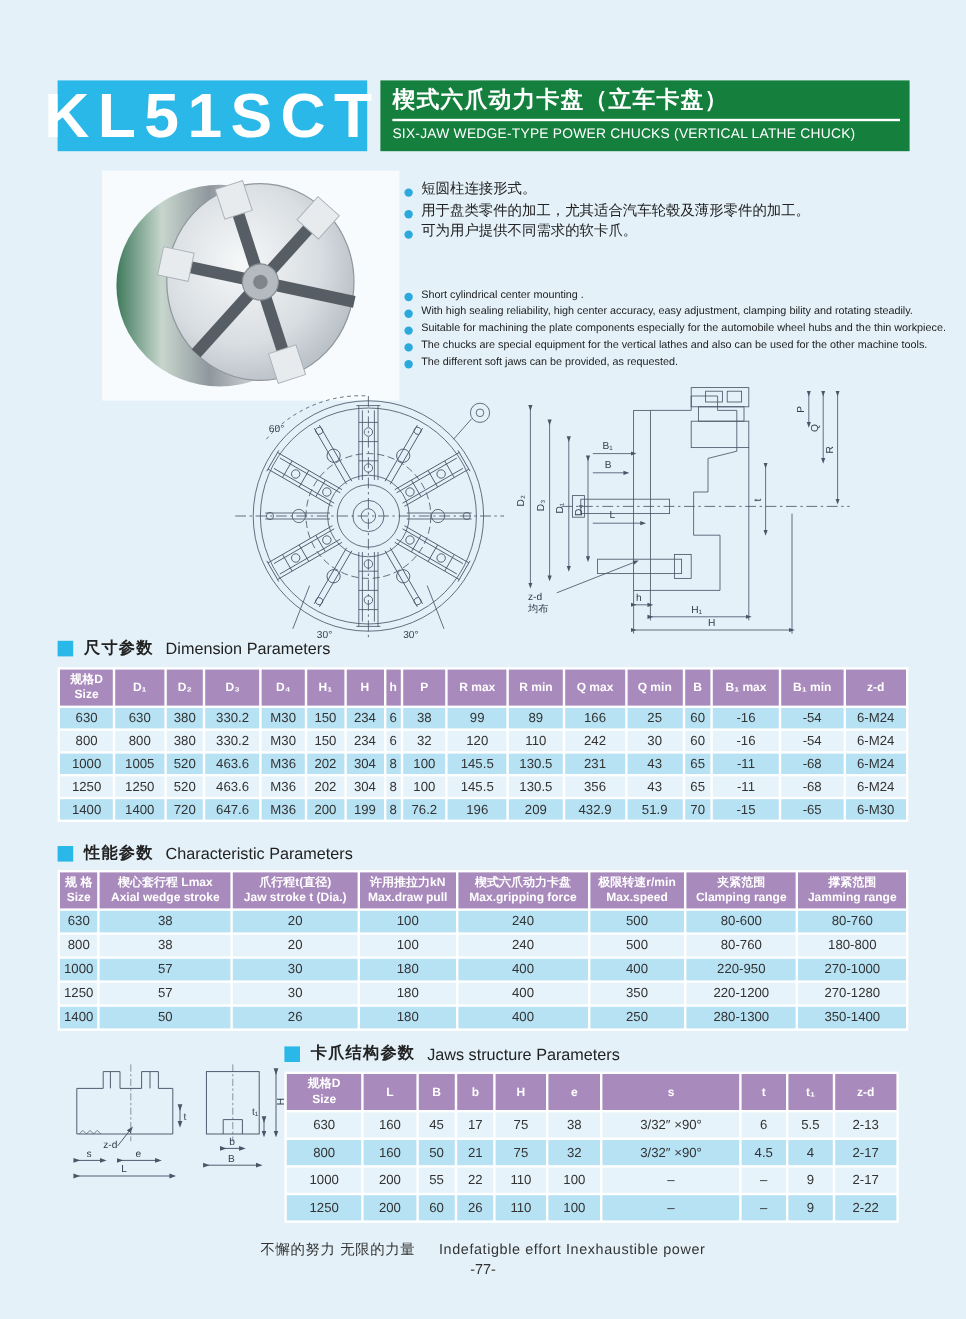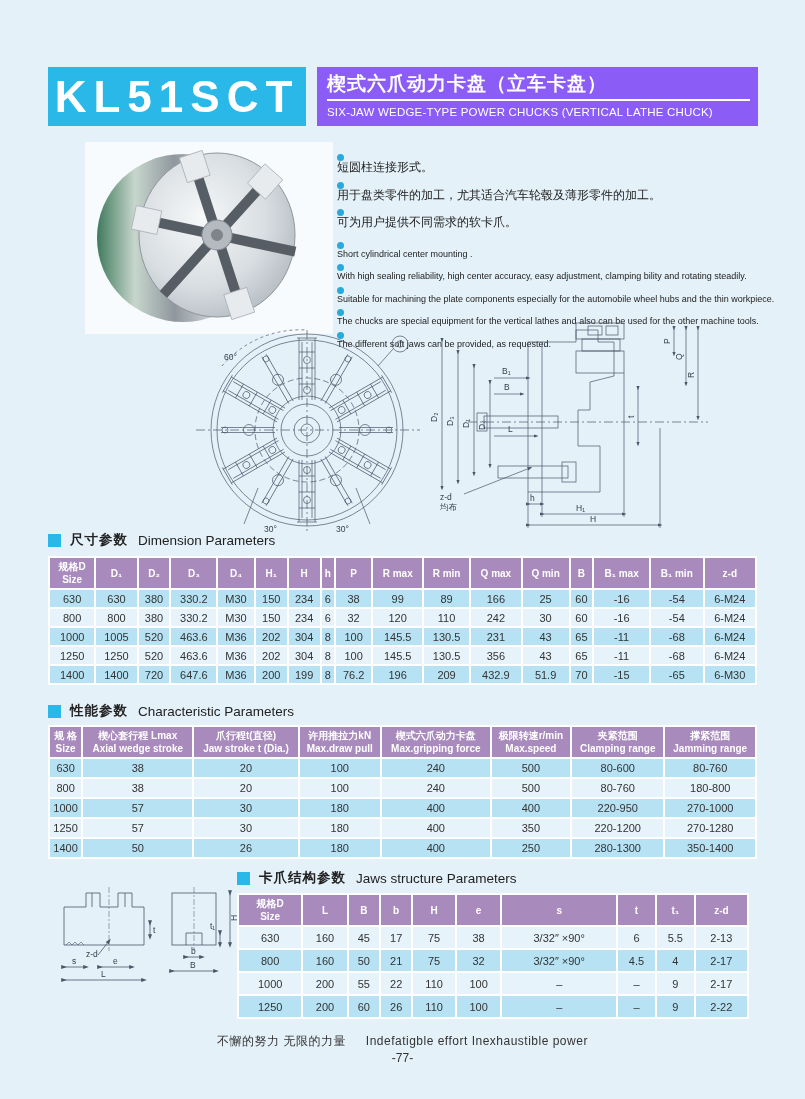--- a/index.html
+++ b/index.html
@@ -7,32 +7,32 @@
   body {
     height:1099px; position:relative; overflow:hidden;
     background:#e4f1f9;
     font-family:"Liberation Sans", sans-serif; color:#333;
   }
   .abs { position:absolute; }
 
   
   .model-box { left:48px; top:67px; width:258px; height:59px; background:#29b8e8;
     display:flex; align-items:center; justify-content:center; }
-  .model-box span { color:#fff; font-size:44px; font-weight:bold; letter-spacing:7px; }
-  .title-block { left:317px; top:67px; width:441px; height:59px; background:#8b5cf6; color:#fff; padding:3px 8px 0 10px; }
+  .model-box span { color:#fff; font-size:52px; font-weight:bold; letter-spacing:7px; }
+  .title-block { left:317px; top:67px; width:441px; height:59px; background:#15803d; color:#fff; padding:3px 8px 0 10px; }
   .title-zh { font-size:19px; font-weight:bold; letter-spacing:1px; line-height:28px; }
   .title-divider { height:0; border-top:2px solid #fff; margin:1px 0 2px 0; }
   .title-en { font-size:11.5px; letter-spacing:0.2px; line-height:18px; }
 
   
   .photo { left:85px; top:142px; width:248px; height:192px; }
 
   
   .bullets { left:337px; width:460px; list-style:none; }
-  .bullets li { display:flex; align-items:flex-start;flex-direction:column; }
+  .bullets li { display:flex; align-items:flex-end; }
   .dot { width:7px; height:7px; border-radius:50%; background:#29a9dc; margin:3px 7px 0 0; flex-shrink:0; }
   .bullets-zh { top:151px; }
   .bullets-zh li { font-size:12px; line-height:13px; margin-bottom:4.5px; color:#222; }
   .bullets-en { top:240px; }
   .bullets-en li { font-size:9px; line-height:10.5px; margin-bottom:3.5px; color:#222; }
   .bullets-en .dot { margin-top:1.5px; }
 
   
   svg text { font-family:"Liberation Sans", sans-serif; }
 

